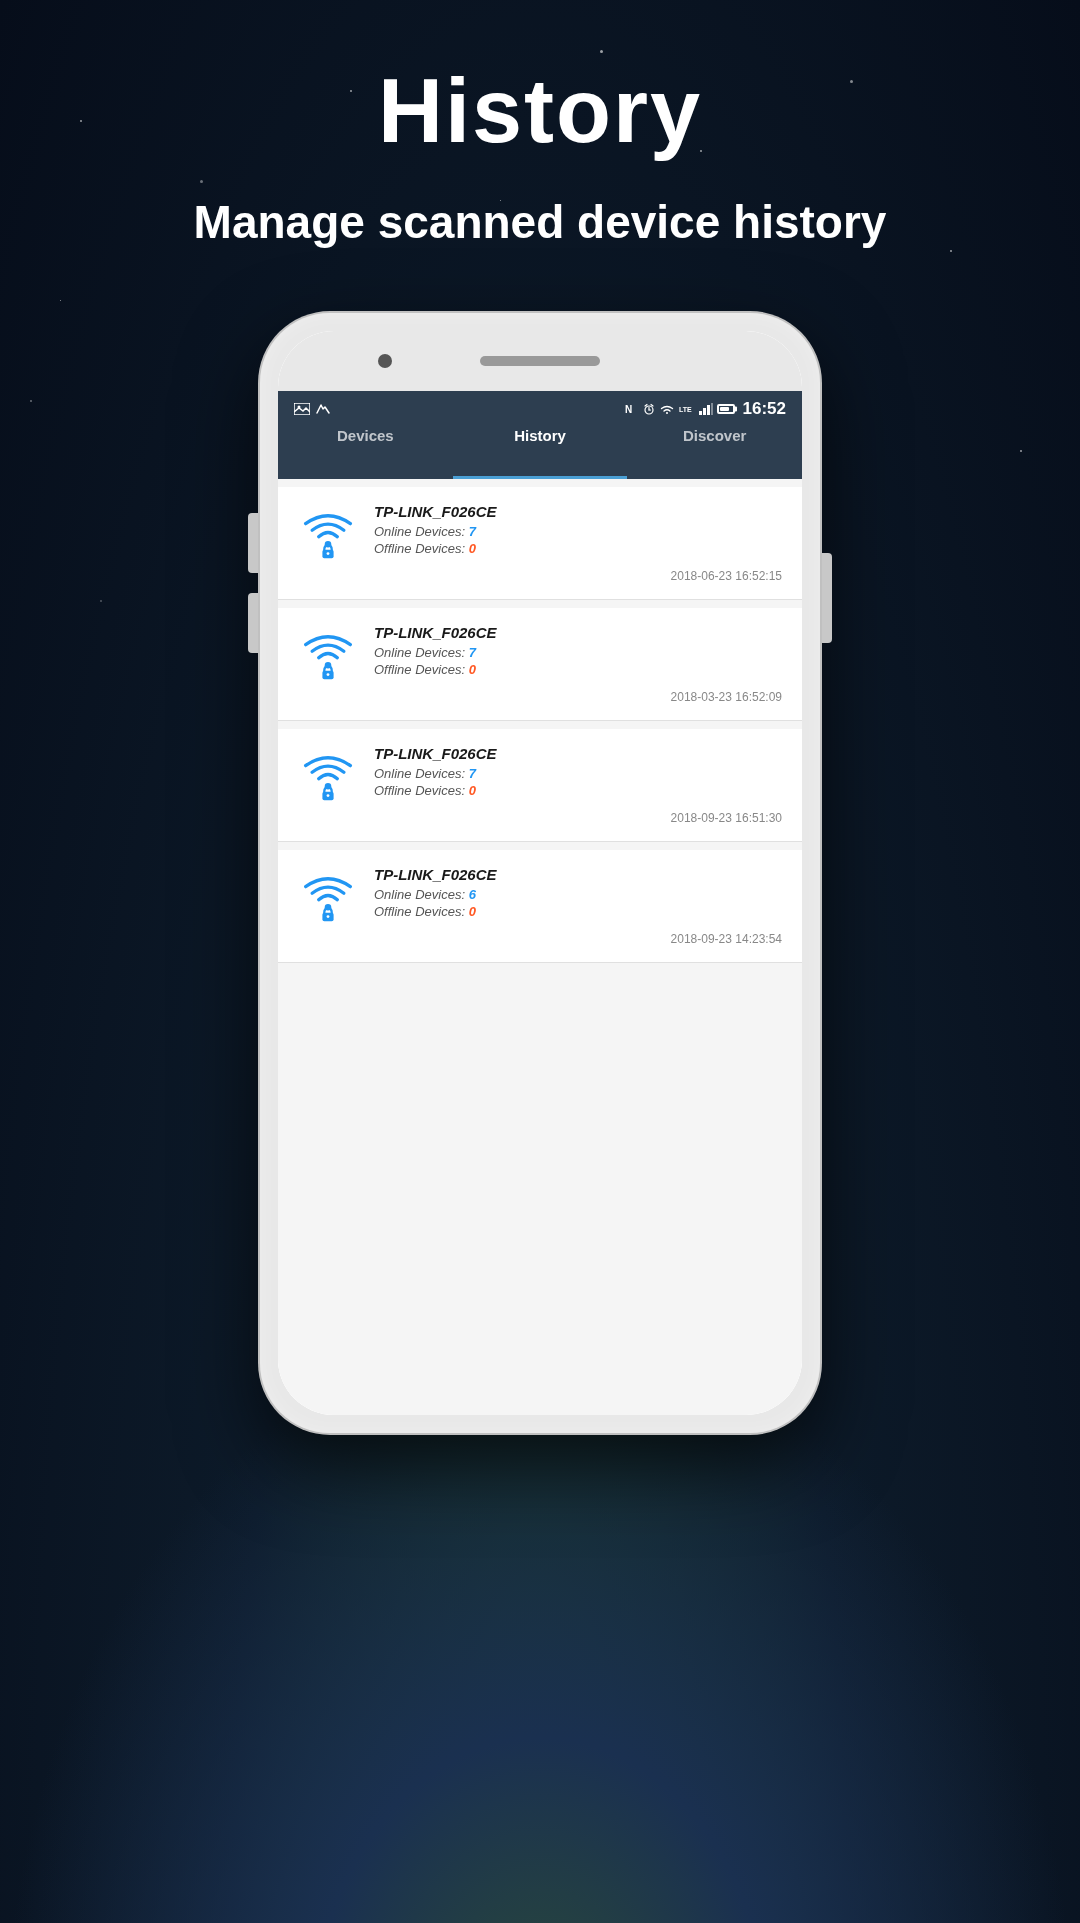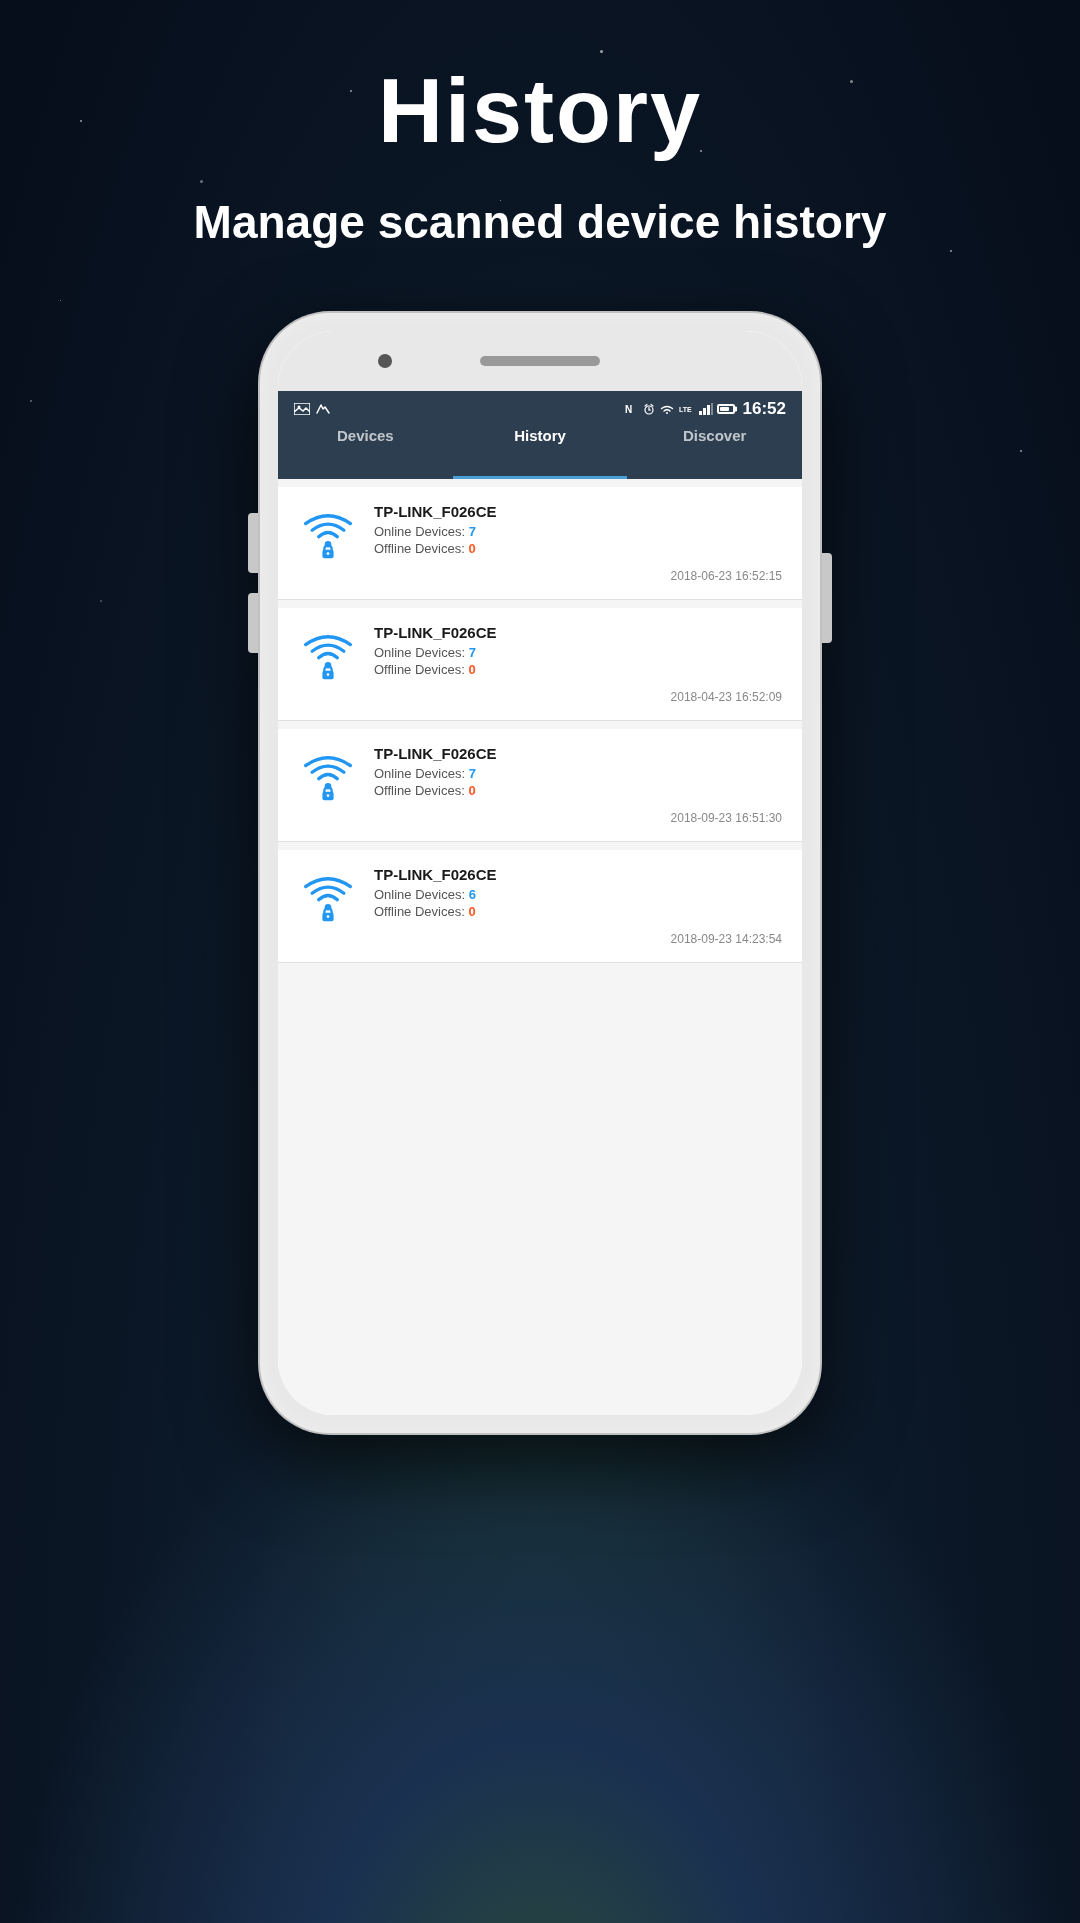--- a/index.html
+++ b/index.html
@@ -260,20 +260,21 @@
       padding: 16px 20px;
       display: flex;
       flex-direction: column;
       border-bottom: 1px solid #e0e0e0;
     }
 
     .history-item-top {
       display: flex;
       align-items: flex-start;
       gap: 16px;
+      font-style: italic;
     }
 
     .wifi-icon-container {
       width: 60px;
       height: 60px;
       display: flex;
       align-items: center;
       justify-content: center;
       flex-shrink: 0;
     }
@@ -500,21 +501,21 @@
               <div class="history-item-details">
                 <div class="network-name">TP-LINK_F026CE</div>
                 <div class="device-count-row">
                   <span>Online Devices: </span><span class="device-count-number count-online">7</span>
                 </div>
                 <div class="device-count-row">
                   <span>Offline Devices: </span><span class="device-count-number count-offline">0</span>
                 </div>
               </div>
             </div>
-            <div class="timestamp-row">2018-04-23 16:52:09</div>
+            <div class="timestamp-row">2018-03-23 16:52:09</div>
           </div>
 
           <div class="history-item">
             <div class="history-item-top">
               <div class="wifi-icon-container">
                 <svg class="wifi-svg" viewBox="0 0 60 60">
                   <circle cx="30" cy="42" r="3.5" fill="#2196F3"></circle>
                   <path d="M20 34 Q30 25 40 34" fill="none" stroke="#2196F3" stroke-width="3.5" stroke-linecap="round"></path>
                   <path d="M13 27 Q30 14 47 27" fill="none" stroke="#2196F3" stroke-width="3.5" stroke-linecap="round"></path>
                   <path d="M6 20 Q30 3 54 20" fill="none" stroke="#2196F3" stroke-width="3.5" stroke-linecap="round"></path>

